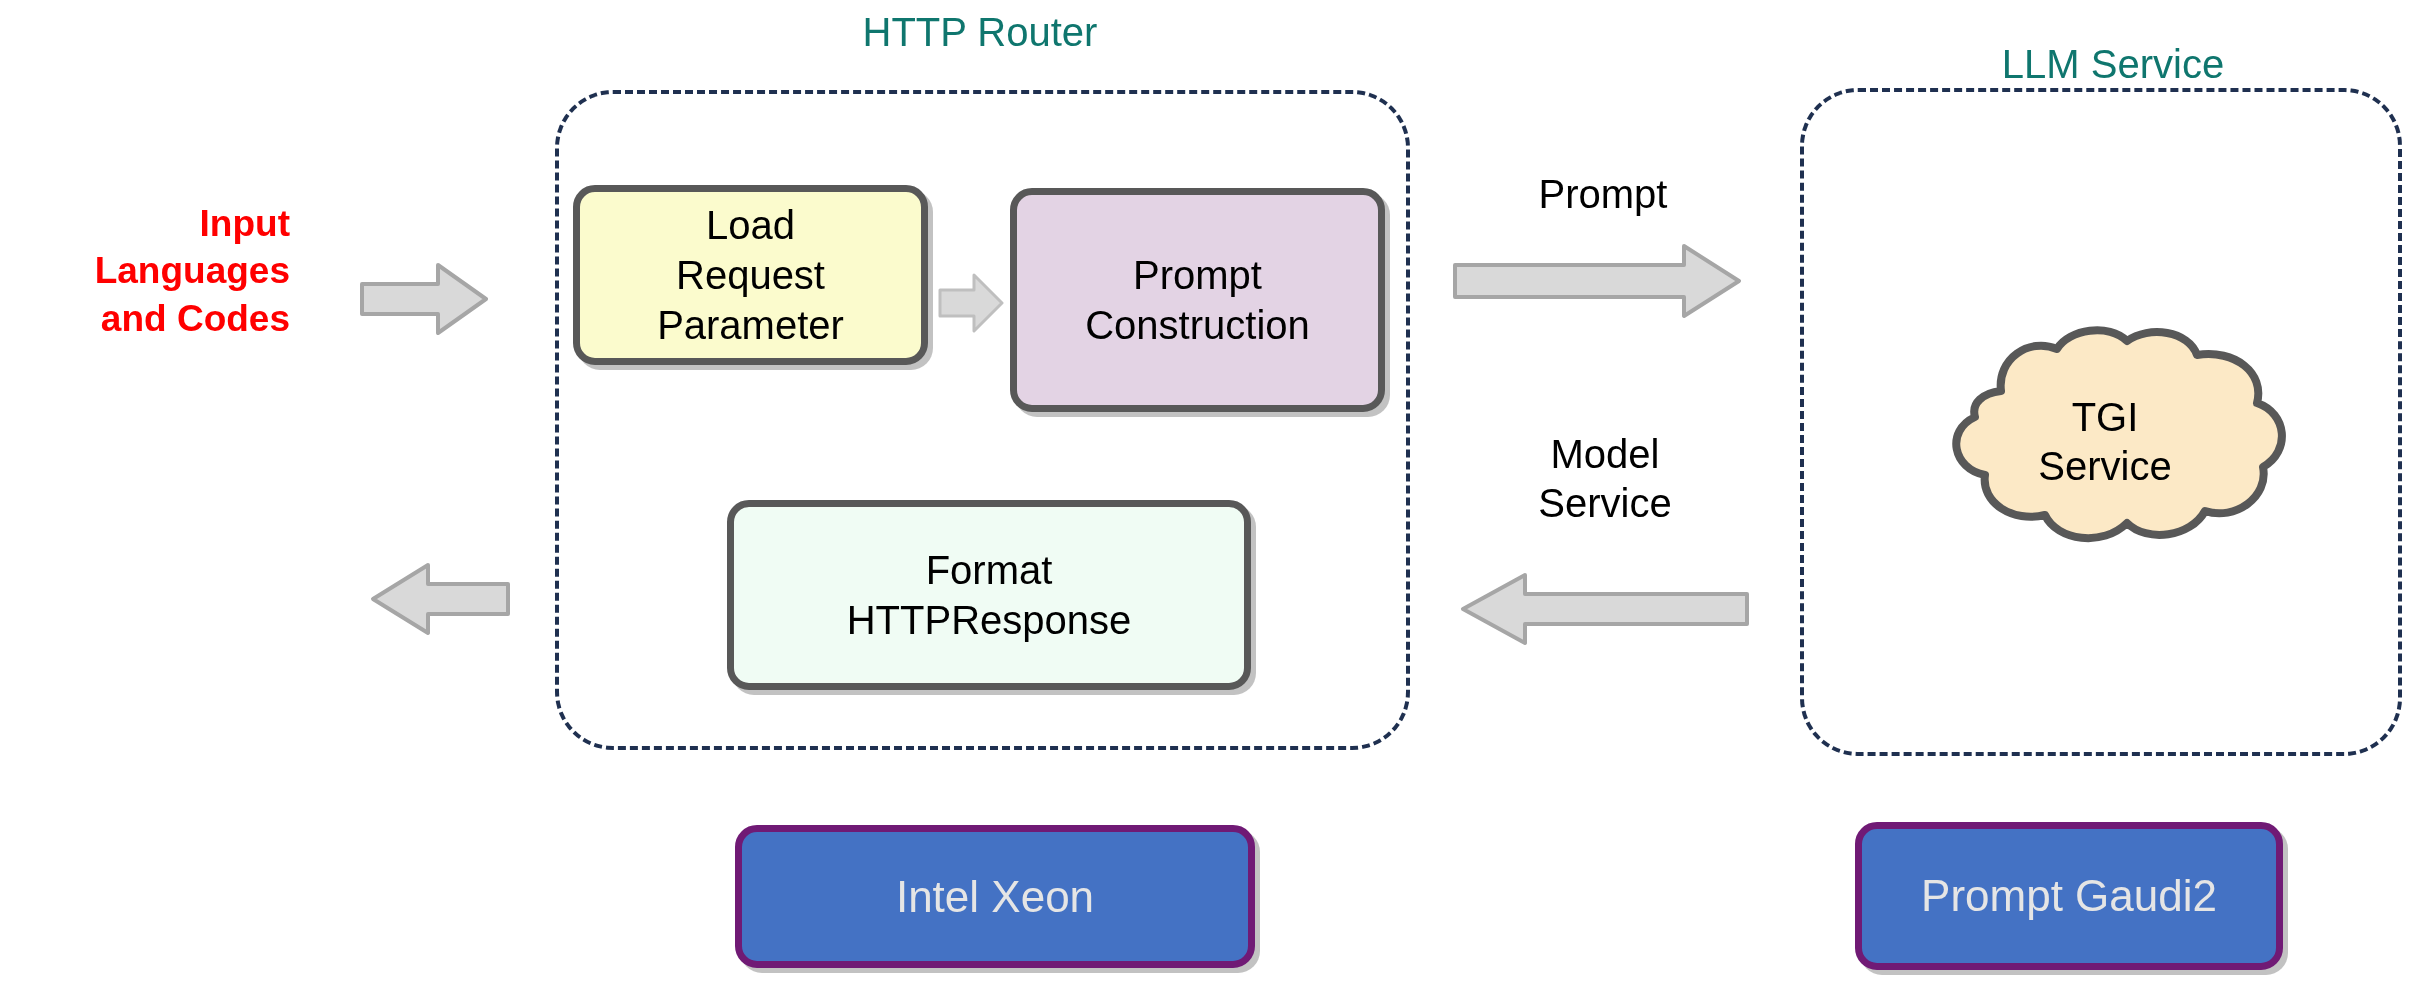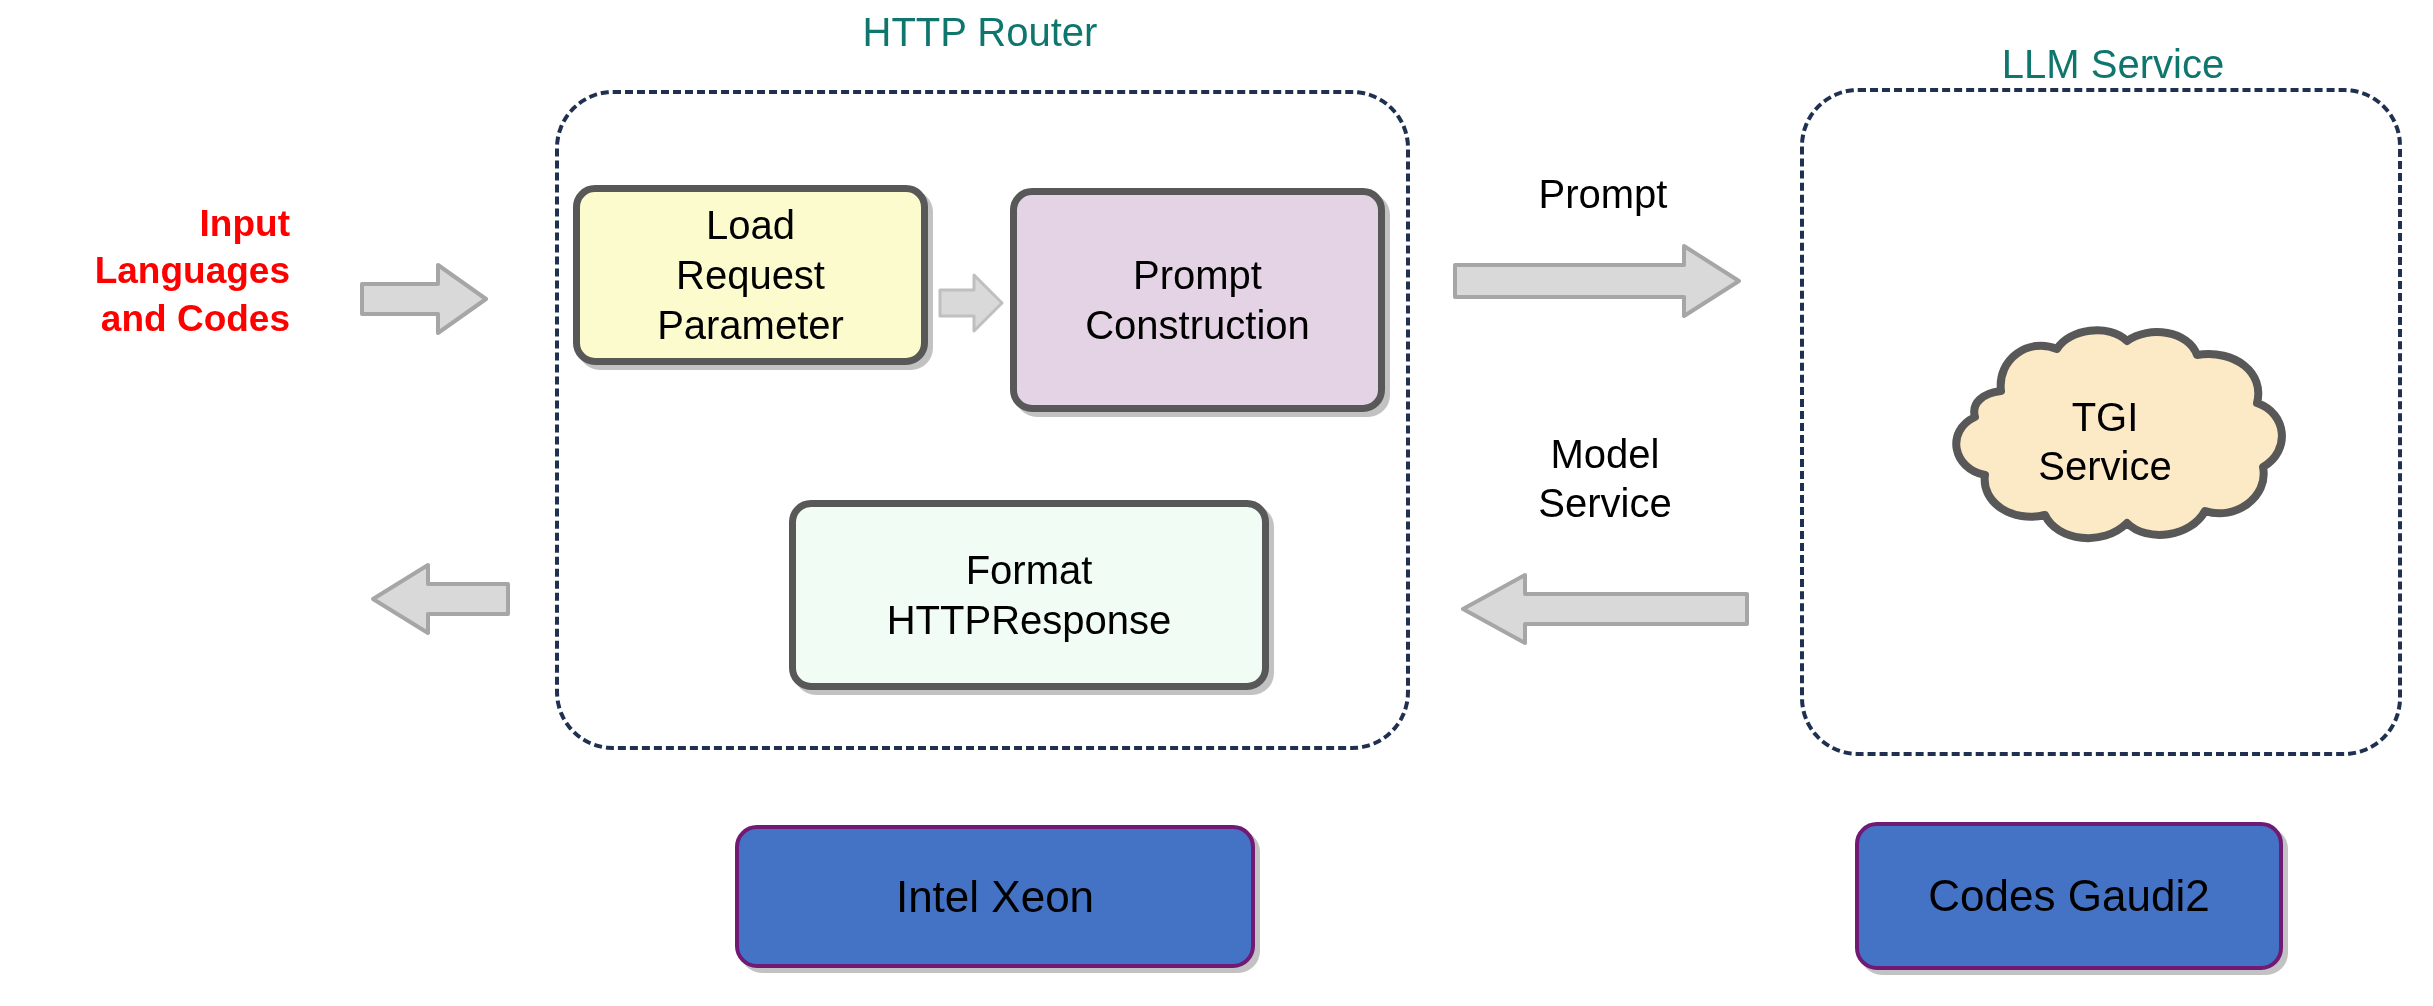--- a/index.html
+++ b/index.html
@@ -62,27 +62,27 @@
     white-space: pre-line;
     box-shadow: 5px 5px 0 rgba(120,120,120,0.45);
   }
   .proc-box.yellow  { background: #FBFBCD; }
   .proc-box.purple  { background: #E3D3E4; }
   .proc-box.mint    { background: #F0FCF4; }
 
   
   .hw-box {
     box-sizing: border-box;
-    border: 4px solid #701a75;
+    border: 7px solid #701a75;
     border-radius: 22px;
     background: #4472C4;
     display: flex;
     align-items: center;
     justify-content: center;
-    color: #000000;
+    color: #e5e5e5;
     font-size: 44px;
     white-space: nowrap;
     box-shadow: 5px 5px 0 rgba(120,120,120,0.45);
   }
 
   
   .flow-label {
     font-size: 40px;
     color: #000000;
     line-height: 1.22;
@@ -139,21 +139,21 @@
 
   <div class="abs" style="left:938px; top:272px;">
     <svg width="66" height="62" viewBox="0 0 66 62">
       <path d="M2 18 L36 18 L36 3 L64 31 L36 59 L36 44 L2 44 Z" fill="#D9D9D9" stroke="#BFBFBF" stroke-width="3" stroke-linejoin="round"></path>
     </svg>
   </div>
 
   <div class="abs proc-box purple" style="left:1010px; top:188px; width:375px; height:224px;">Prompt
 Construction</div>
 
-  <div class="abs proc-box mint" style="left:789px; top:500px; width:480px; height:190px;">Format
+  <div class="abs proc-box mint" style="left:727px; top:500px; width:524px; height:190px;">Format
 HTTPResponse</div>
 
   <div class="abs flow-label" style="left:1468px; top:170px; width:270px;">Prompt</div>
 
   <div class="abs" style="left:1452px; top:243px;">
     <svg width="290" height="76" viewBox="0 0 290 76">
       <path d="M3 22 L232 22 L232 3 L287 38 L232 73 L232 54 L3 54 Z" fill="#D9D9D9" stroke="#A6A6A6" stroke-width="4" stroke-linejoin="round"></path>
     </svg>
   </div>
 
@@ -180,15 +180,15 @@
                C 108 198, 76 178, 80 150
                C 48 144, 40 106, 70 92
                C 66 78, 78 68, 96 66 Z" fill="#FCE9C6" stroke="#585858" stroke-width="8" stroke-linejoin="round"></path>
     </svg>
     <div class="cloud-text" style="top:58px;margin-top:10px;">TGI
 Service</div>
   </div>
 
   <div class="abs hw-box" style="left:735px; top:825px; width:520px; height:143px;">Intel Xeon</div>
 
-  <div class="abs hw-box" style="left:1855px; top:822px; width:428px; height:148px;">Codes Gaudi2</div>
+  <div class="abs hw-box" style="left:1855px; top:822px; width:428px; height:148px;">Prompt Gaudi2</div>
 
 </div>
 
 </body></html>

